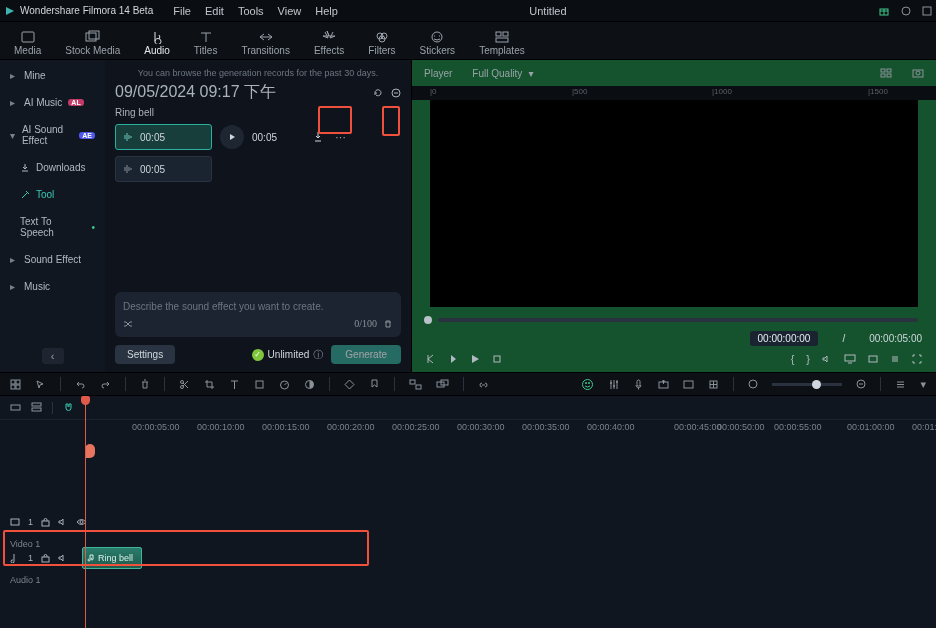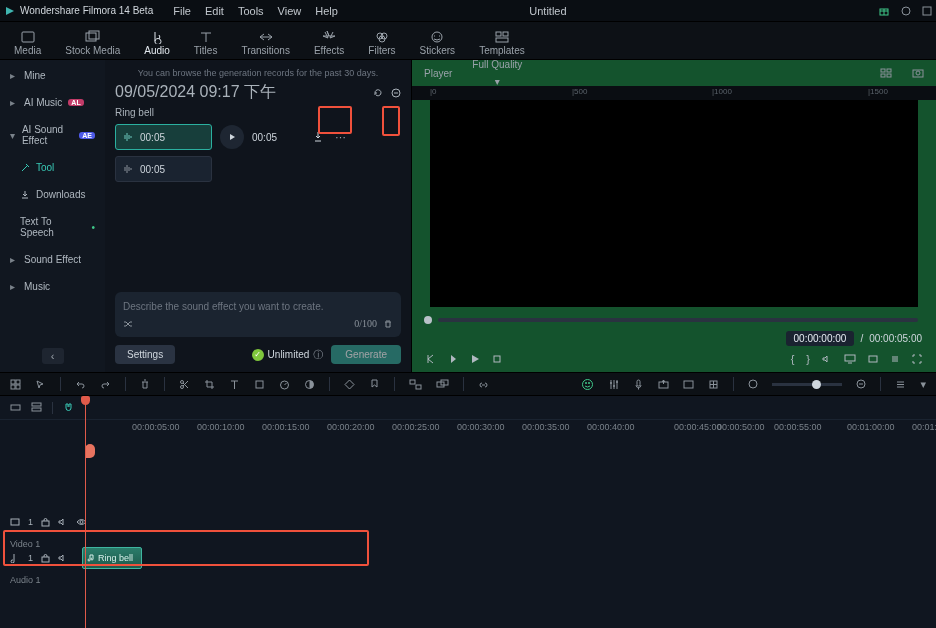--- a/index.html
+++ b/index.html
@@ -66,21 +66,21 @@
   .preview { flex:1; background:#14532d; border-left:1px solid #000; display:flex; flex-direction:column; }
   .preview-head { height:26px; display:flex; align-items:center; gap:20px; padding:0 12px; color:#9aa2aa; font-size:10px; }
   .preview-head .sp { flex:1; }
   .pv-ic { color:#8a929a; cursor:pointer; }
   .ruler-top { height:14px; background:#0a0d12; position:relative; color:#5a626a; font-size:8px; }
   .ruler-top span { position:absolute; top:1px; }
   .viewer { flex:1; margin:0 18px 4px; background:#000; position:relative; }
   .pv-scr { height:10px; margin:4px 18px 4px 12px; display:flex; align-items:center; gap:6px;}
   .pv-scr .dot { width:8px; height:8px; border-radius:50%; background:#b9c1c9; }
   .pv-scr .tr { flex:1; height:4px; background:#2a3240; border-radius:2px; }
-  .time-row { display:flex; align-items:center; padding:2px 14px 0; gap:6px; color:#cfd6dd; font-size:10px; }
+  .time-row { display:flex; align-items:center; padding:2px 14px 0; gap:24px; color:#cfd6dd; font-size:10px; }
   .time-row .sp { flex:1; }
   .tc-box { background:#1a2330; padding:2px 8px; border-radius:3px; color:#e6ecf2; cursor:pointer; }
   .pv-ctrl { height:26px; display:flex; align-items:center; padding:0 14px; gap:12px; color:#b0b8c0; }
   .pv-ctrl .sp { flex:1; }
   .pv-btn { cursor:pointer; }
 
   
   .tl-toolbar { height:24px; background:#0d1116; border-top:1px solid #000; border-bottom:1px solid #000; display:flex; align-items:center; padding:0 10px; gap:14px; color:#8a929a; }
   .tl-toolbar .sep { width:1px; height:14px; background:#2a3240; }
   .tl-toolbar .sp { flex:1; }
@@ -221,35 +221,35 @@
     <div class="side-item">
         <span class="chev">▸</span>
         <span>AI Music</span>
         <span class="badge badge-al">AL</span>
       </div>
     <div class="side-item">
         <span class="chev">▾</span>
         <span>AI Sound Effect</span>
         <span class="badge badge-ae">AE</span>
       </div>
+    <div class="side-item" style="padding-left:20px;">
+        <span>
+          <svg width="10" height="10" viewBox="0 0 10 10">
+            <path d="M5 1 v5 M3 4 l2 2 2 -2 M2 8 h6" stroke="currentColor" fill="none"></path>
+          </svg>
+        </span>
+        <span>Downloads</span>
+      </div>
     <div class="side-item active" style="padding-left:20px;">
         <span>
           <svg width="10" height="10" viewBox="0 0 10 10">
             <path d="M2 8 L8 2 M6 1 l1 1 M8 3 l1 1" stroke="currentColor"></path>
           </svg>
         </span>
         <span>Tool</span>
-      </div>
-    <div class="side-item" style="padding-left:20px;">
-        <span>
-          <svg width="10" height="10" viewBox="0 0 10 10">
-            <path d="M5 1 v5 M3 4 l2 2 2 -2 M2 8 h6" stroke="currentColor" fill="none"></path>
-          </svg>
-        </span>
-        <span>Downloads</span>
       </div>
     <div class="side-item" style="padding-left:20px;">
         <span>Text To Speech</span>
         <span style="color:#3fc98a;">•</span>
       </div>
     <div class="side-item">
         <span class="chev">▸</span>
         <span>Sound Effect</span>
       </div>
     <div class="side-item">
@@ -342,21 +342,21 @@
           <span>Unlimited</span>
           <span style="color:#8a929a;">ⓘ</span>
         </div>
       <div class="btn-gen">Generate</div>
     </div>
   </div>
 
   <div class="preview">
     <div class="preview-head">
       <span>Player</span>
-      <span style="display:flex; gap:6px; align-items:center;flex-direction:column;">
+      <span style="display:flex; gap:6px; align-items:center;">
           <span>Full Quality</span>
           <span>▾</span>
         </span>
       <span class="sp"></span>
       <span class="pv-ic">
           <svg width="12" height="10" viewBox="0 0 12 10">
             <rect x="1" y="1" width="4" height="3" fill="none" stroke="currentColor"></rect>
             <rect x="7" y="1" width="4" height="3" fill="none" stroke="currentColor"></rect>
             <rect x="1" y="6" width="4" height="3" fill="none" stroke="currentColor"></rect>
             <rect x="7" y="6" width="4" height="3" fill="none" stroke="currentColor"></rect>

